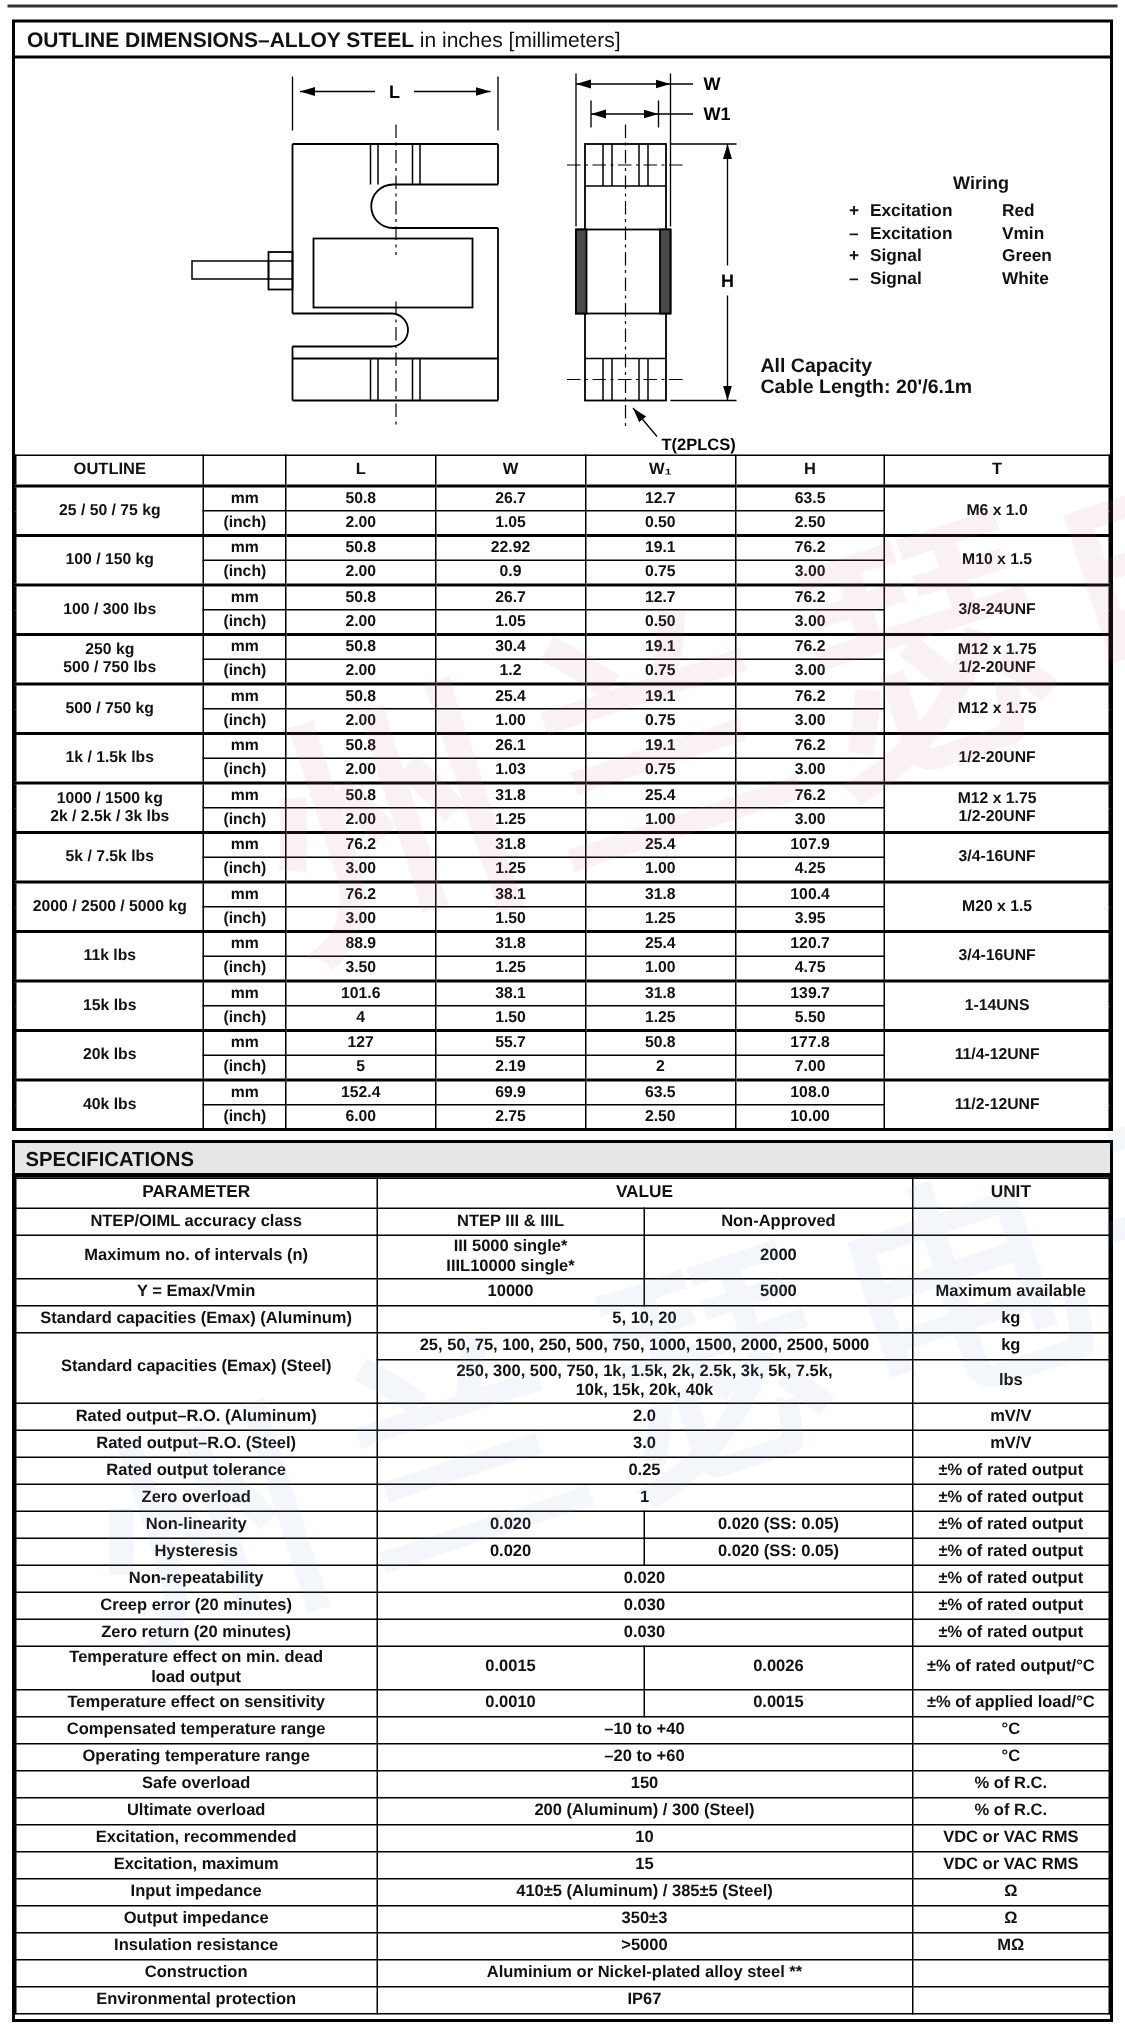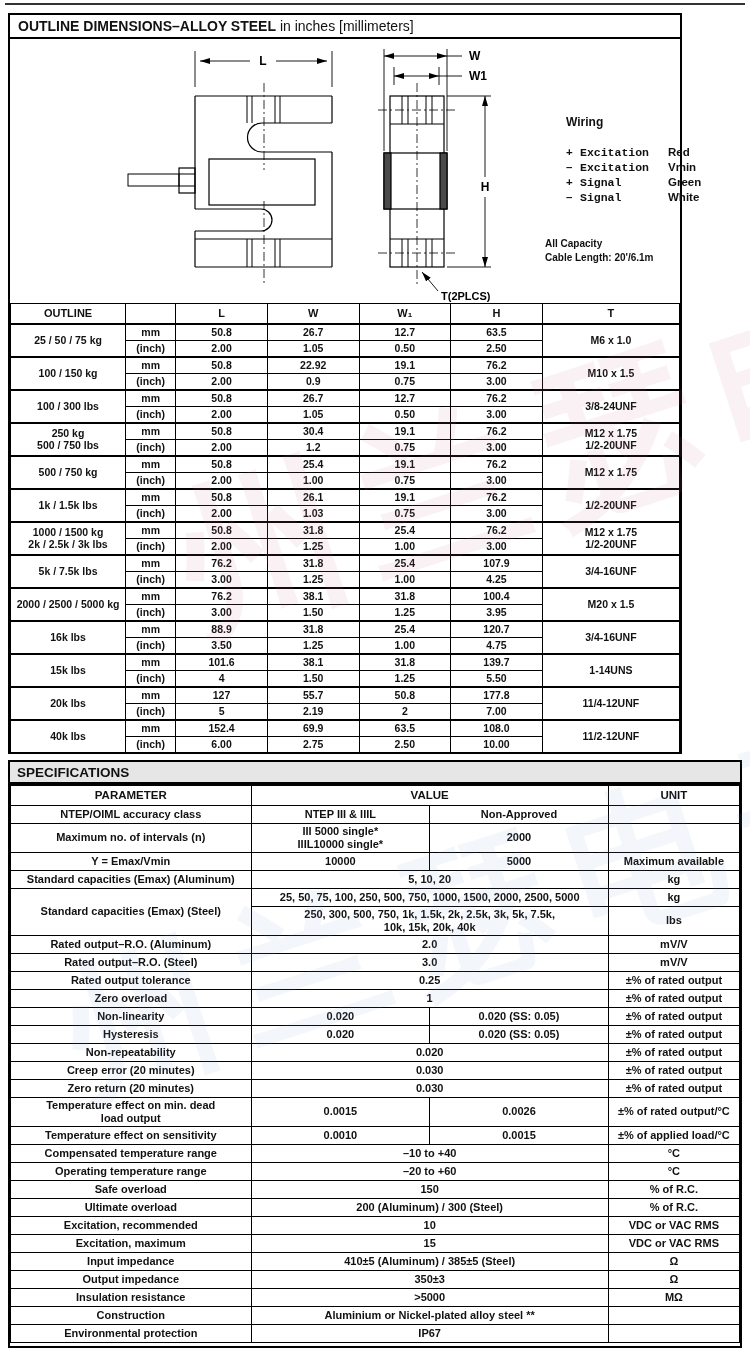--- a/index.html
+++ b/index.html
@@ -4,41 +4,41 @@
 <style>
   html,body{margin:0;padding:0;}
   body{
     width:750px;height:1362px;position:relative;background:#fff;
     font-family:"Liberation Sans", sans-serif;color:#111;overflow:hidden;
   }
   .top-rule{position:absolute;top:3px;left:5px;right:5px;height:2px;background:#333;}
 
   
   .outline-box{
-    position:absolute;left:8px;top:13px;width:674px;height:741px;
+    position:absolute;left:8px;top:13px;width:734px;height:741px;
     border:2px solid #000;box-sizing:border-box;background:#fff;
   }
   .outline-title{
     border-bottom:2px solid #000;padding:3px 8px 2px 8px;font-size:14px;line-height:17px;
     white-space:nowrap;
   }
   .outline-title .b{font-weight:bold;}
   .drawing{position:relative;width:730px;height:264px;}
   svg text{font-family:"Liberation Sans",sans-serif;}
 
   .wiring{
     position:absolute;left:556px;top:76px;width:176px;font-size:11.5px;font-weight:bold;line-height:15px;
   }
-  .wiring .w-title{font-size:12px;margin-bottom:15px;}
+  .wiring .w-title{font-size:12px;margin-bottom:4px;text-align:center;}
   .wiring .w-row{display:flex;}
   .wiring .w-sign{width:14px;}
-  .wiring .w-label{width:88px;font-family:Liberation Mono, monospace;}
+  .wiring .w-label{width:88px;}
   .wiring .w-color{flex:1;}
   .cable-note{
-    position:absolute;left:497px;top:198px;font-size:10px;font-weight:bold;line-height:14px;white-space:pre-line;margin-left:38px;
+    position:absolute;left:497px;top:198px;font-size:13px;font-weight:bold;line-height:14px;white-space:pre-line;
   }
 
   
   table.dim{
     width:100%;border-collapse:collapse;table-layout:fixed;
     font-size:10.5px;font-weight:bold;margin-top:0;
   }
   table.dim th,table.dim td{
     border:1px solid #000;text-align:center;vertical-align:middle;
     padding:0 2px;height:15px;line-height:1.12;
@@ -343,21 +343,21 @@
           <td class="cap" rowspan="2">M20 x 1.5</td>
         </tr>
         <tr>
           <td>(inch)</td>
           <td>3.00</td>
           <td>1.50</td>
           <td>1.25</td>
           <td>3.95</td>
         </tr>
         <tr class="grp">
-          <td class="cap" rowspan="2">16k lbs</td>
+          <td class="cap" rowspan="2">11k lbs</td>
           <td>mm</td>
           <td>88.9</td>
           <td>31.8</td>
           <td>25.4</td>
           <td>120.7</td>
           <td class="cap" rowspan="2">3/4-16UNF</td>
         </tr>
         <tr>
           <td>(inch)</td>
           <td>3.50</td>

